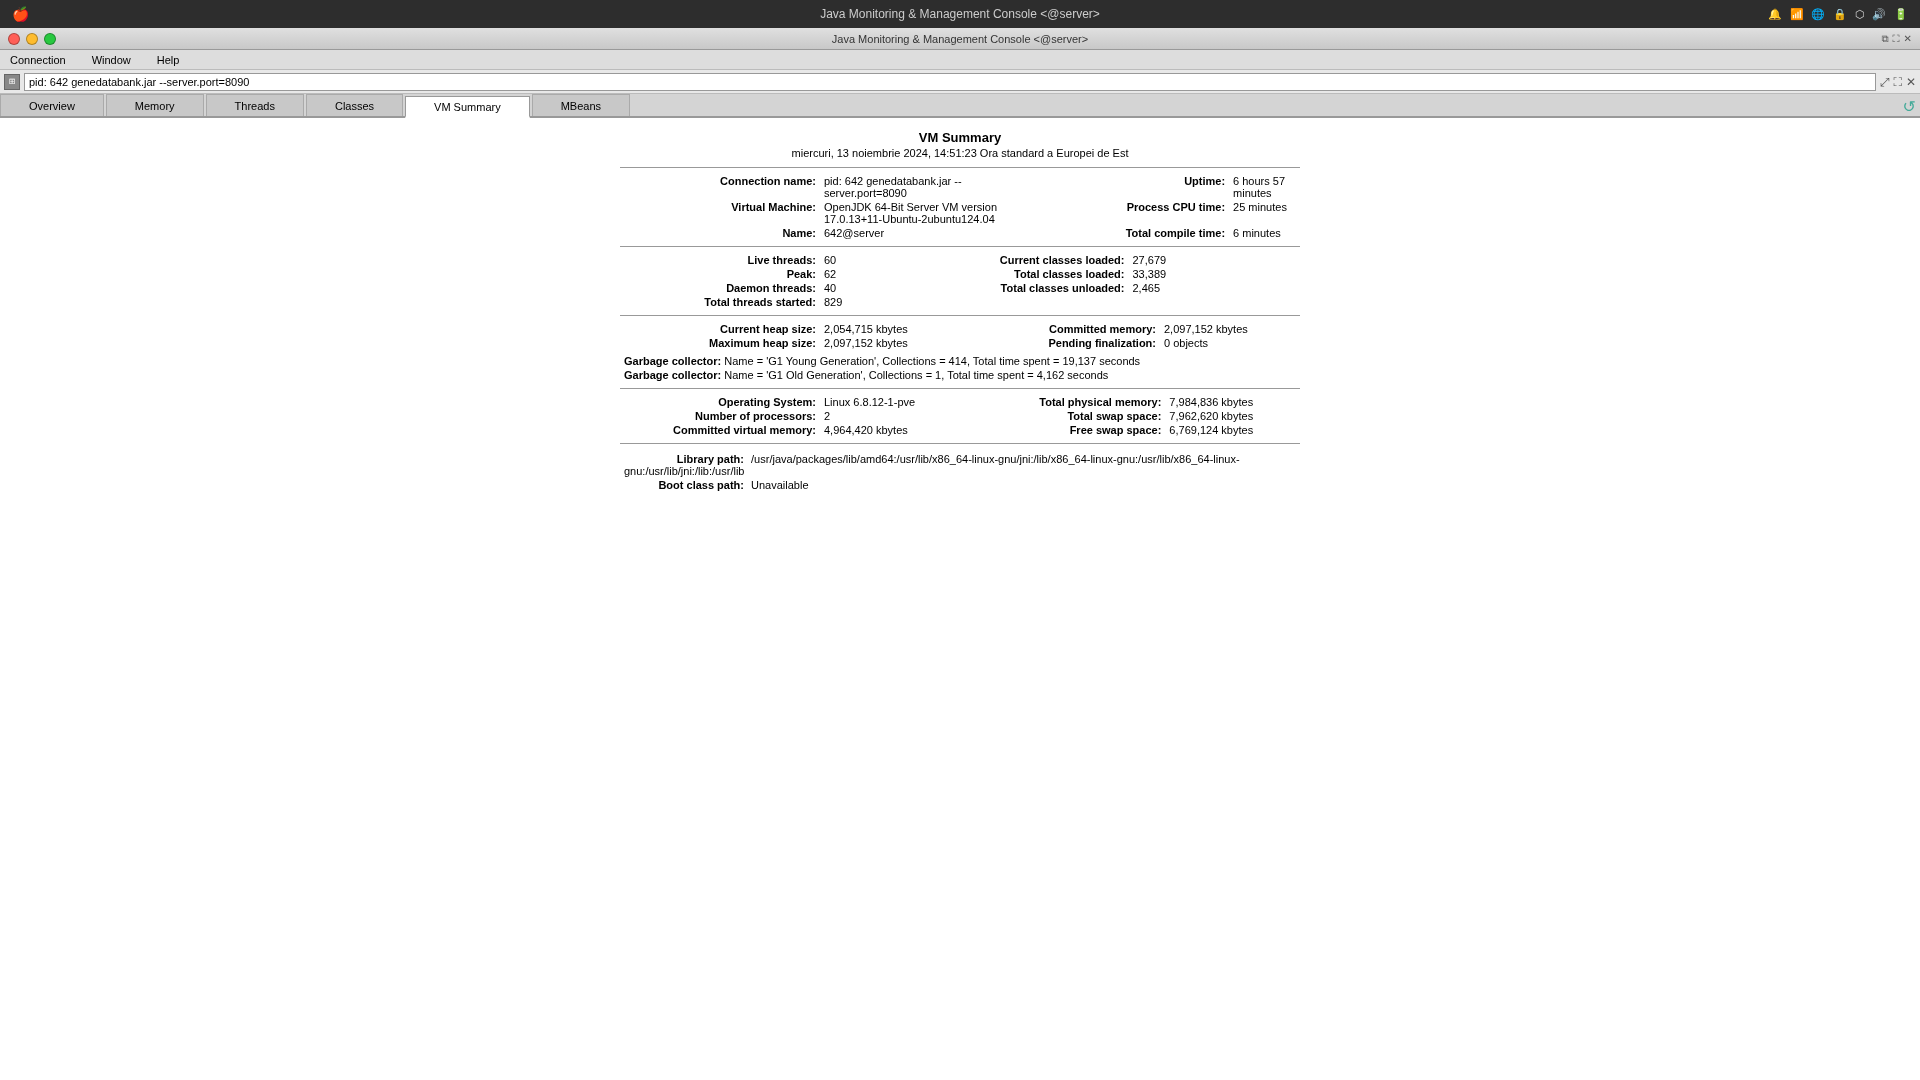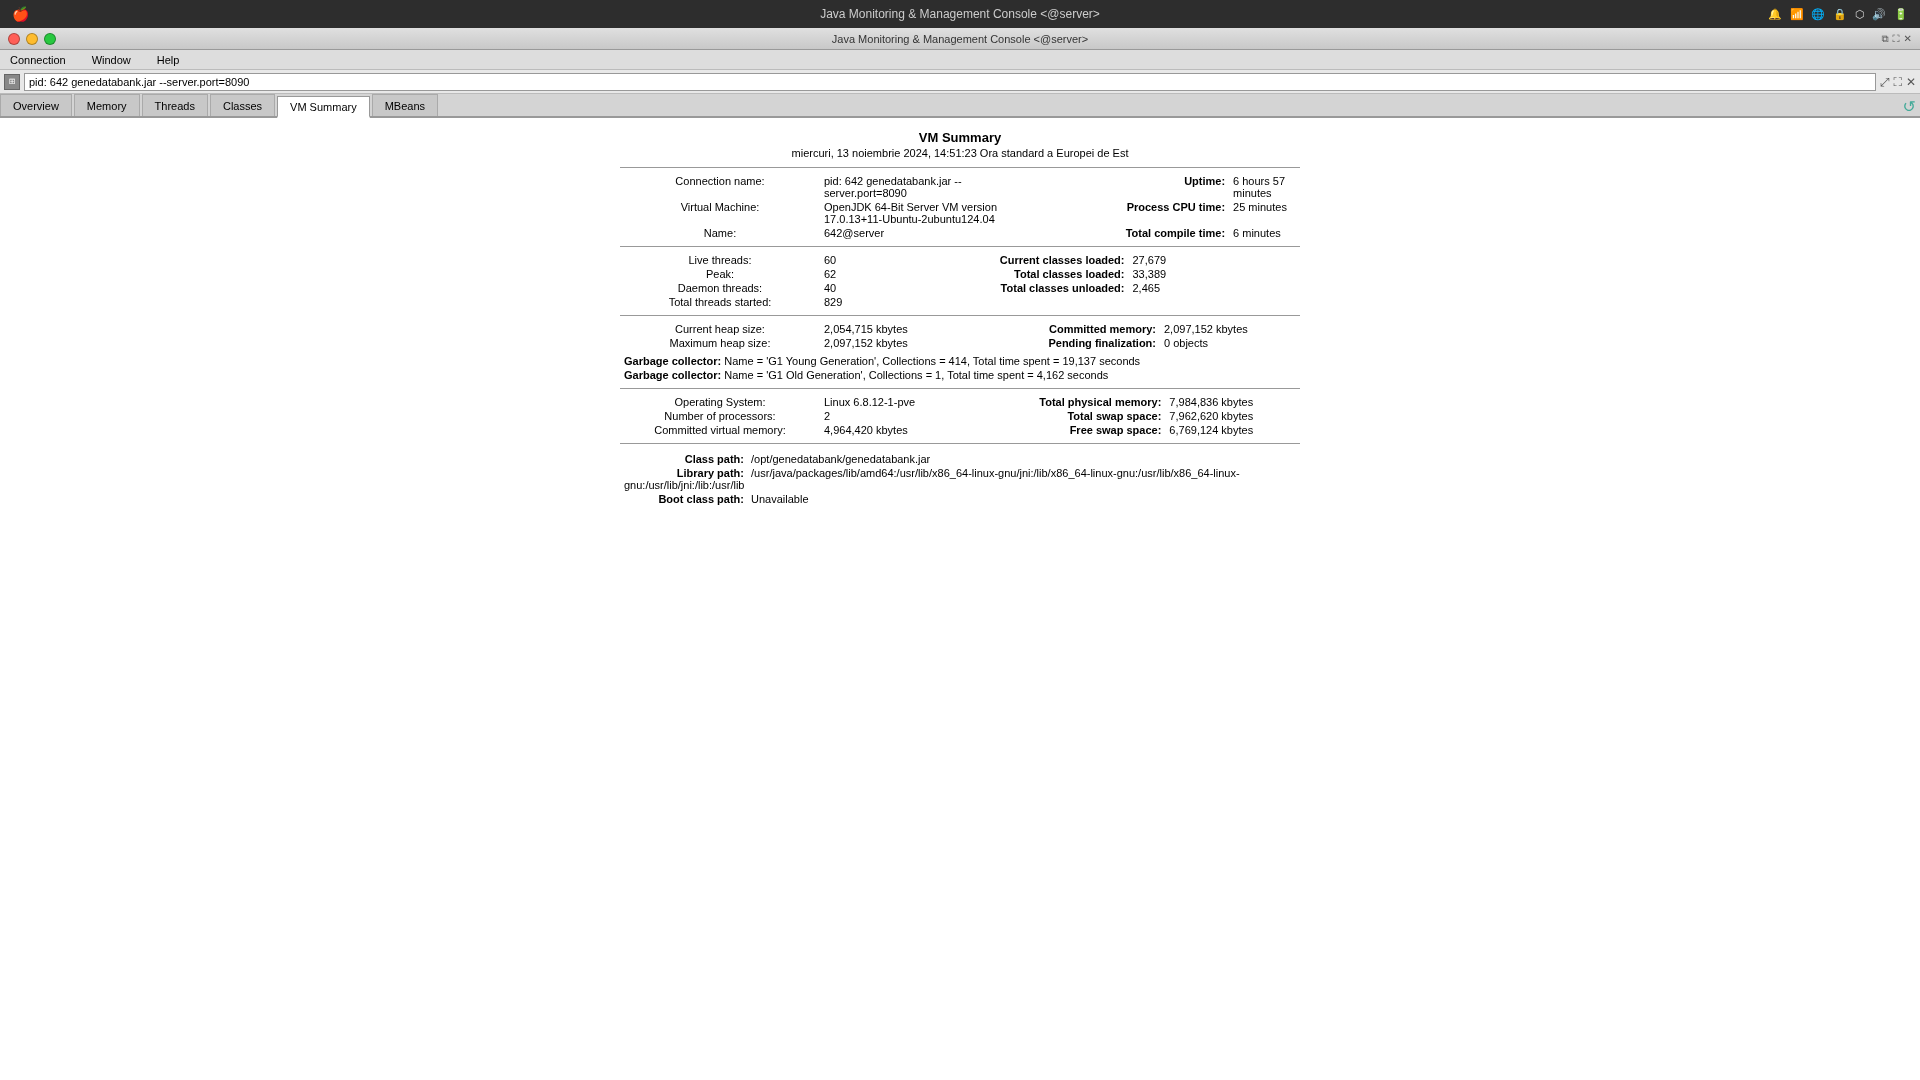--- a/index.html
+++ b/index.html
@@ -151,21 +151,21 @@
     .tab-bar {
       background: #d4d4d4;
       height: 24px;
       display: flex;
       align-items: flex-end;
       padding: 0 0;
       border-bottom: 2px solid #999;
     }
     .tab {
       height: 22px;
-      padding: 0 12px;
+      padding: 0 28px;
       display: flex;
       align-items: center;
       font-size: 11px;
       color: #000;
       border: 1px solid #aaa;
       border-bottom: none;
       background: #c8c8c8;
       cursor: pointer;
       margin-right: 2px;
     }
@@ -227,22 +227,22 @@
       width: 100%;
       border-collapse: collapse;
       margin-bottom: 4px;
     }
     .info-table td {
       padding: 1px 4px;
       font-size: 11px;
       vertical-align: top;
     }
     .info-table td.label {
-      text-align: center;
-      font-weight: normal;
+      text-align: right;
+      font-weight: bold;
       color: #000;
       white-space: nowrap;
       width: 200px;
     }
     .info-table td.value {
       color: #000;
     }
     .info-table td.label2 {
       text-align: right;
       font-weight: bold;
@@ -451,24 +451,20 @@
           <td class="label2">Free swap space:</td>
           <td class="value2">6,769,124 kbytes</td>
         </tr>
       </tbody>
         </table>
 
       <hr class="separator">
 
       <div class="vm-args-section">
         <div class="vm-args-row">
-          <span class="label">Class path:</span>
-          <span>/opt/genedatabank/genedatabank.jar</span>
-        </div>
-        <div class="vm-args-row">
           <span class="label">Library path:</span>
           <span>/usr/java/packages/lib/amd64:/usr/lib/x86_64-linux-gnu/jni:/lib/x86_64-linux-gnu:/usr/lib/x86_64-linux-gnu:/usr/lib/jni:/lib:/usr/lib</span>
         </div>
         <div class="vm-args-row">
           <span class="label">Boot class path:</span>
           <span>Unavailable</span>
         </div>
       </div>
 
     </div>

